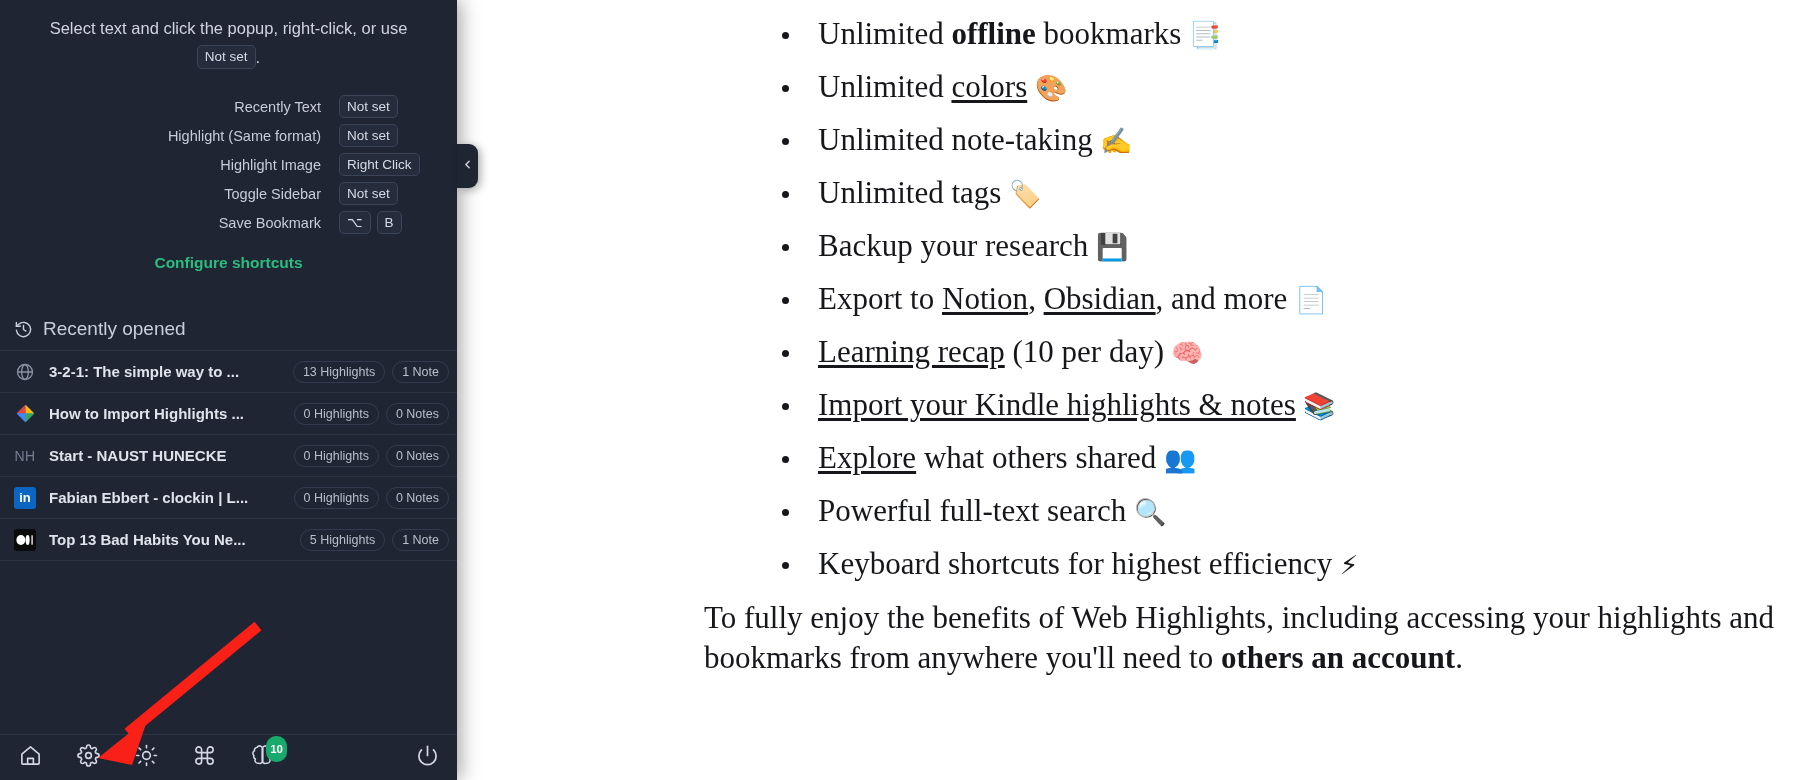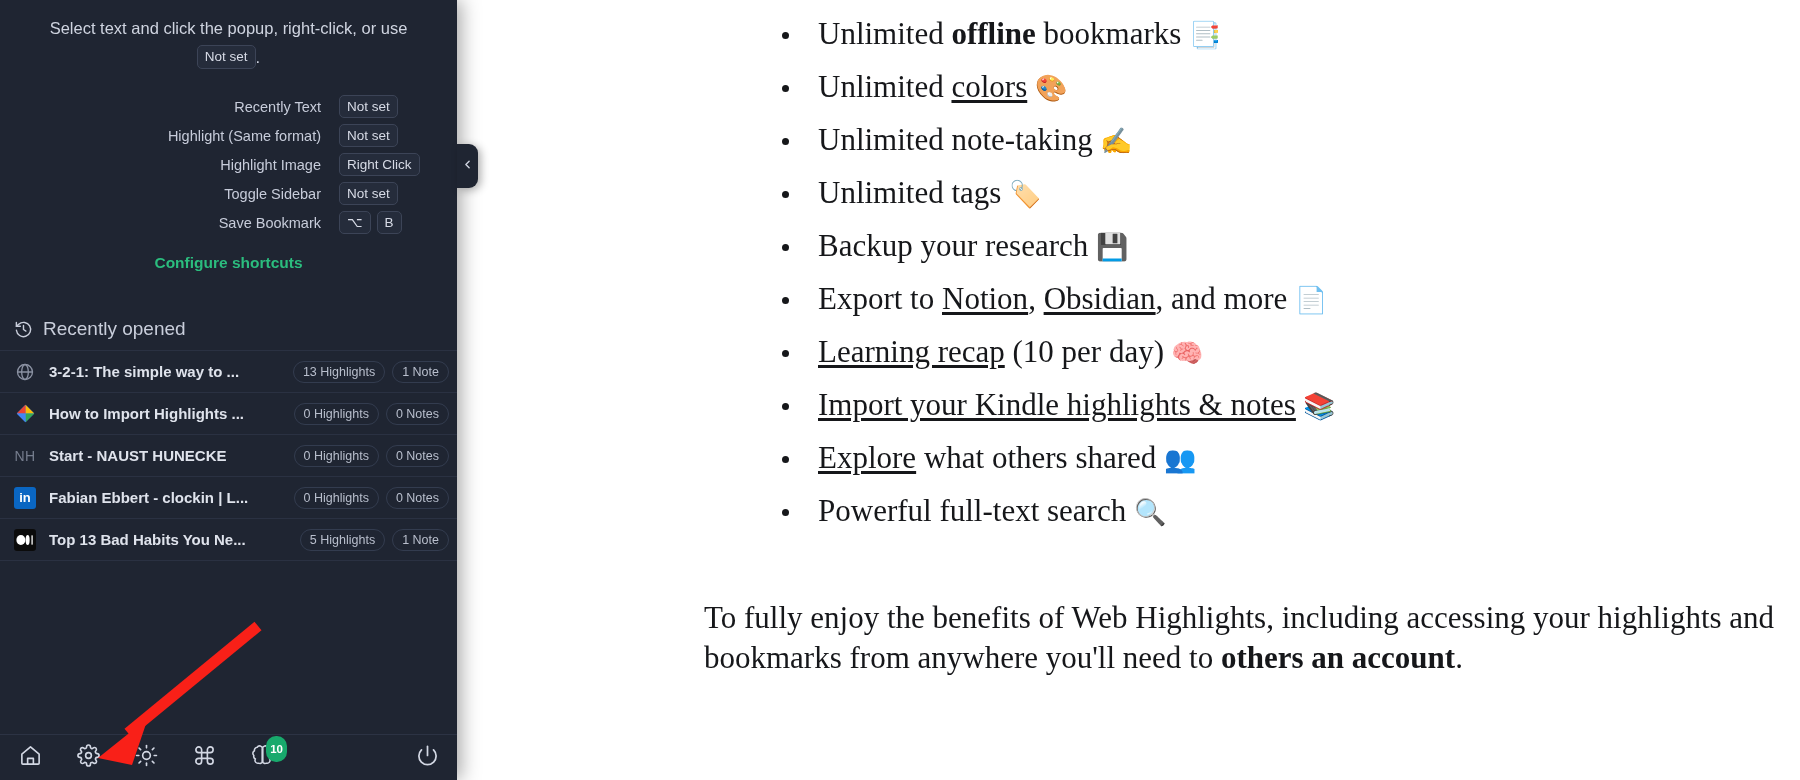--- a/index.html
+++ b/index.html
@@ -269,20 +269,21 @@
         <li><span class="bullet"></span><span>Unlimited </span><b>offline</b><span> bookmarks </span><span class="emoji">📑</span></li>
         <li><span class="bullet"></span><span>Unlimited </span><span class="u">colors</span><span> </span><span class="emoji">🎨</span></li>
         <li><span class="bullet"></span><span>Unlimited note-taking </span><span class="emoji">✍️</span></li>
         <li><span class="bullet"></span><span>Unlimited tags </span><span class="emoji">🏷️</span></li>
         <li><span class="bullet"></span><span>Backup your research </span><span class="emoji">💾</span></li>
         <li><span class="bullet"></span><span>Export to </span><span class="u">Notion</span><span>, </span><span class="u">Obsidian</span><span>, and more </span><span class="emoji">📄</span></li>
         <li><span class="bullet"></span><span class="u">Learning recap</span><span> (10 per day) </span><span class="emoji">🧠</span></li>
         <li><span class="bullet"></span><span class="u">Import your Kindle highlights &amp; notes</span><span> </span><span class="emoji">📚</span></li>
         <li><span class="bullet"></span><span class="u">Explore</span><span> what others shared </span><span class="emoji">👥</span></li>
         <li><span class="bullet"></span><span>Powerful full-text search </span><span class="emoji">🔍</span></li>
+        <li><span class="bullet"></span><span>Keyboard shortcuts for highest efficiency </span><span class="emoji">⚡</span></li>
       </ul>
     <p class="closing-para" id="closing-para"><span>To fully enjoy the benefits of Web Highlights, including accessing your highlights and bookmarks from anywhere you'll need to </span><b>others an account</b><span>.</span></p>
   </div>
 
   <aside class="sidebar">
 
     <div class="shortcuts-panel">
 
       <div class="hint">
         <span>Select text and click the popup, right-click, or use</span>

